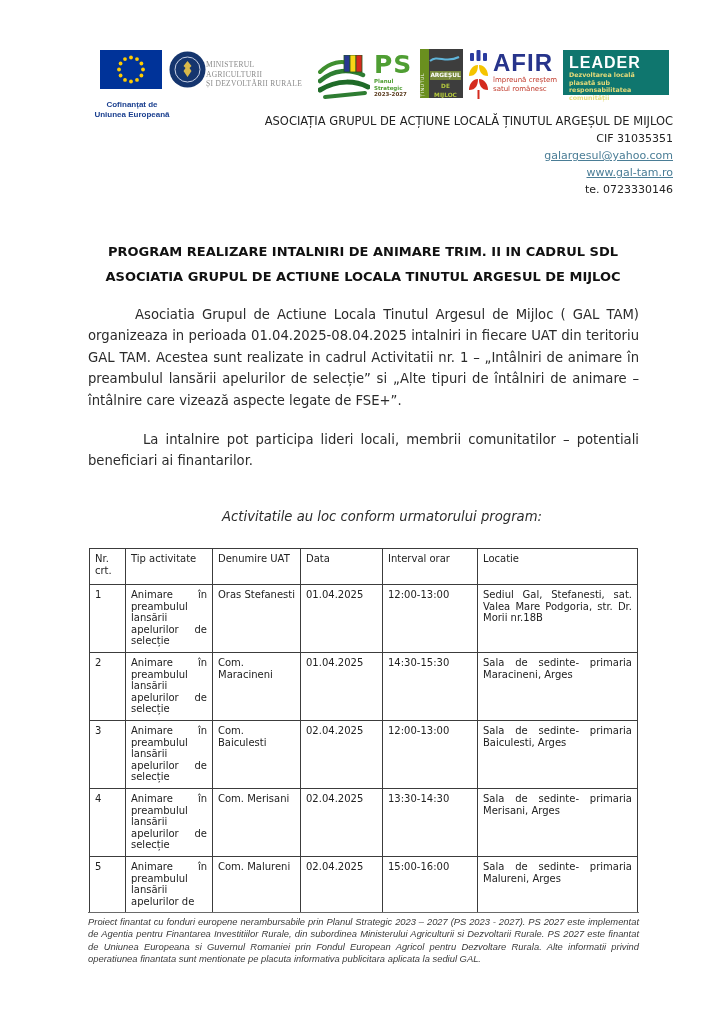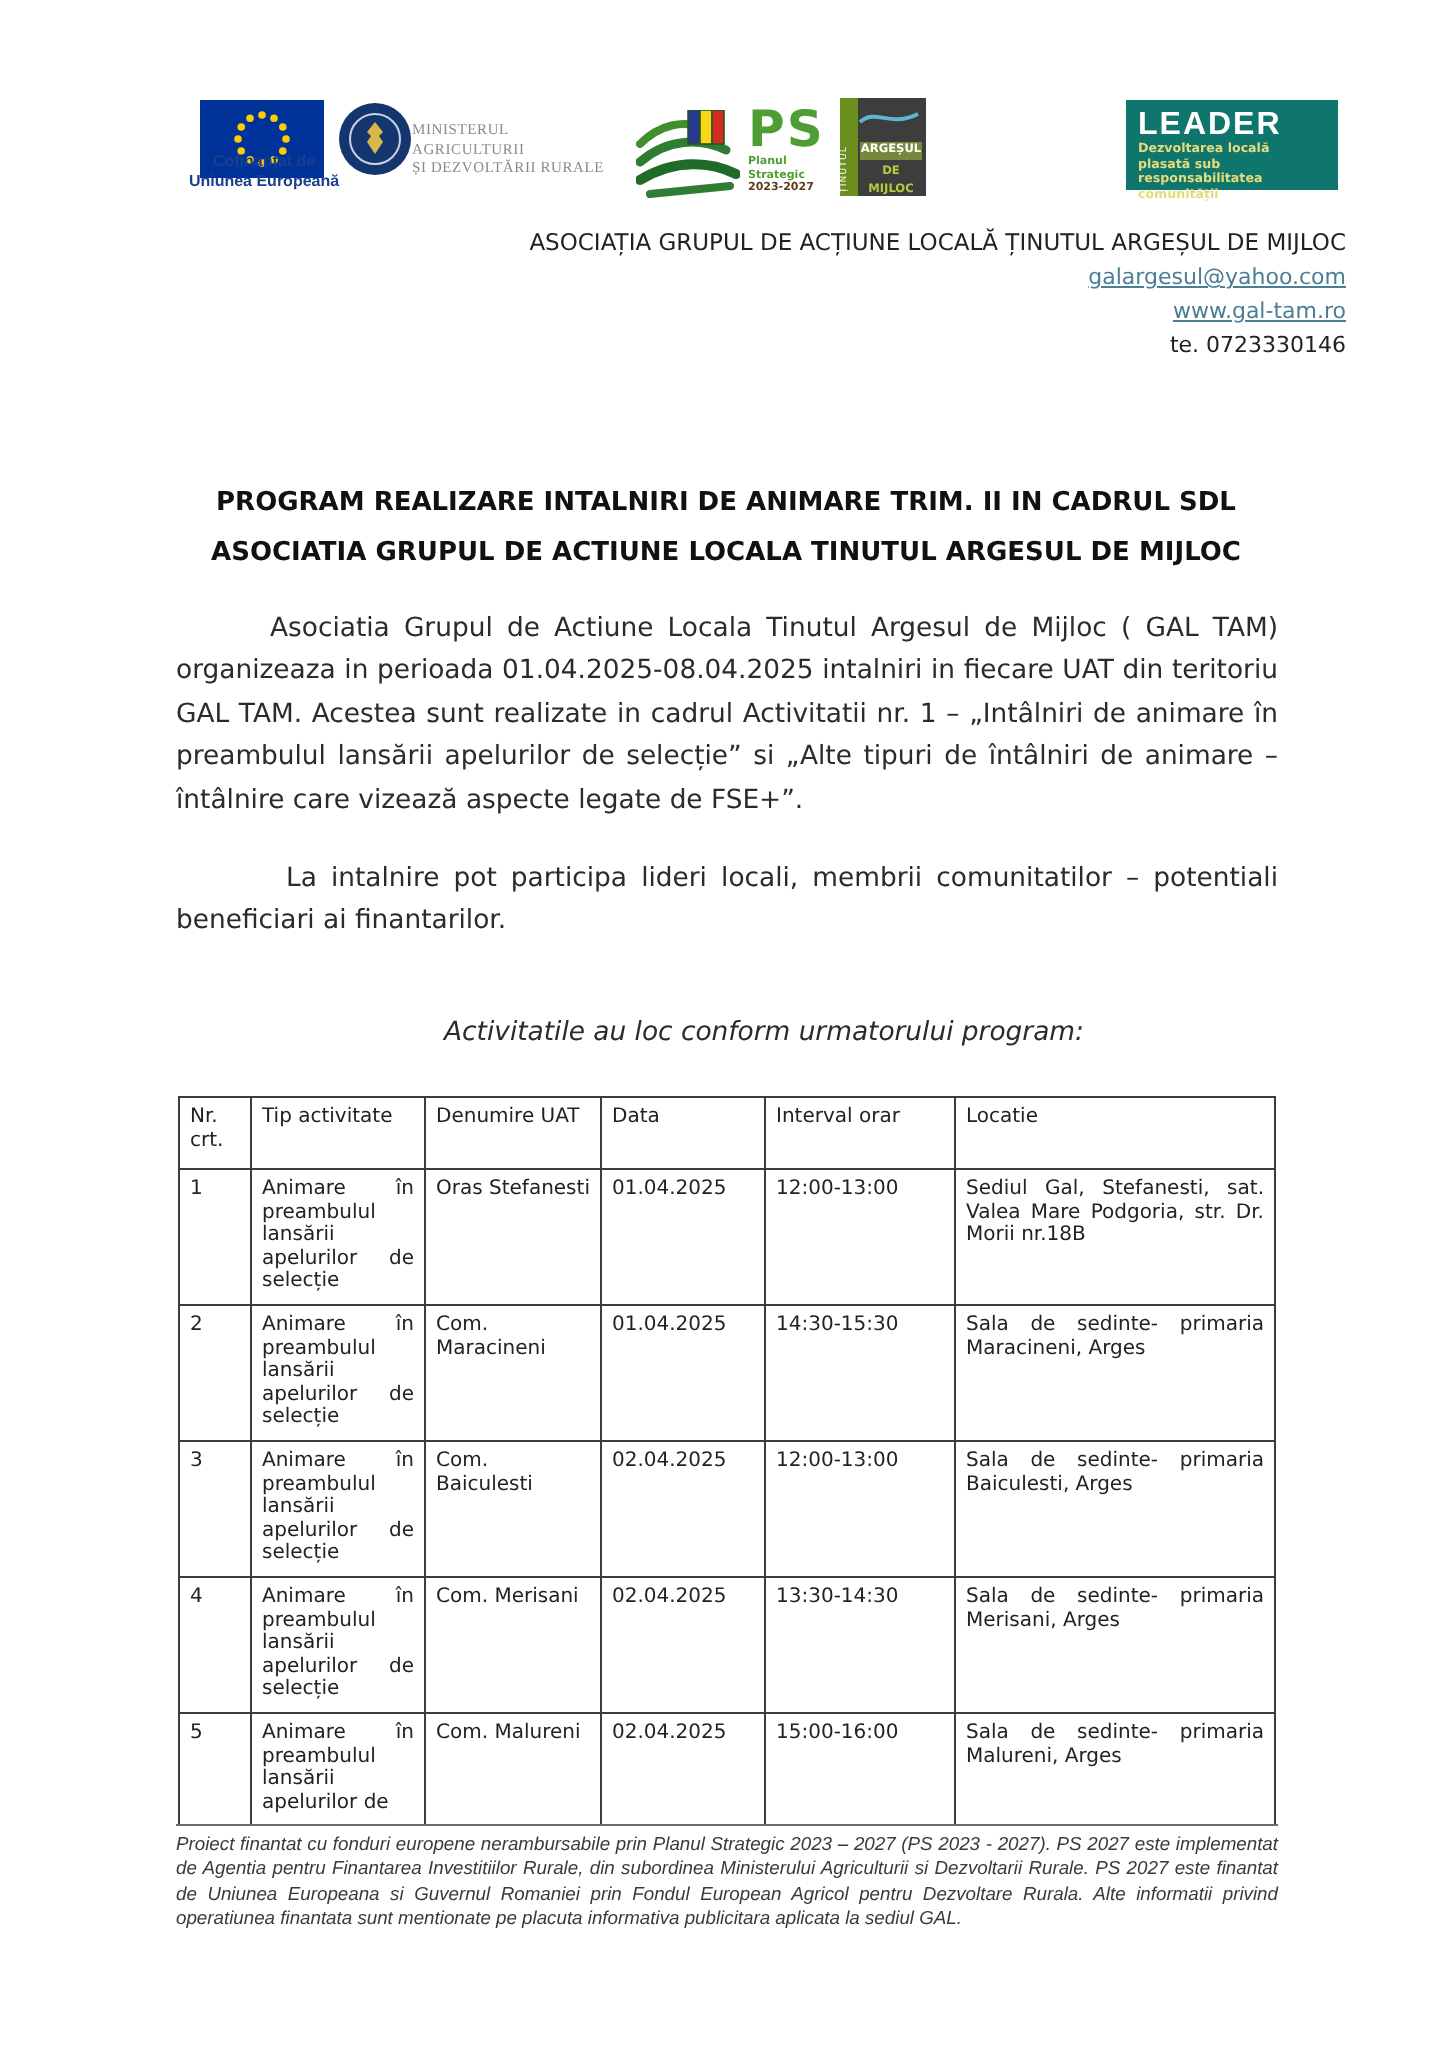--- a/index.html
+++ b/index.html
@@ -5,21 +5,21 @@
   * { margin:0; padding:0; box-sizing:border-box; }
   html,body { background:#e8e8e8; }
   .page {
     position:relative; width:725px; height:1024px; margin:0 auto;
     background:#ffffff; overflow:hidden;
     font-family:"DejaVu Sans", sans-serif; color:#2b2b2b;
   }
   
   .logos { position:absolute; left:0; top:0; width:725px; height:115px; }
   .eu-flag { position:absolute; left:100px; top:50px; }
-  .eu-caption { position:absolute; left:78px; top:76px; width:108px; text-align:center;
+  .eu-caption { position:absolute; left:78px; top:100px; width:108px; text-align:center;
     font-size:8px; font-weight:bold; color:#1a3f8f; line-height:9.5px;
     font-family:"Liberation Sans", sans-serif; }
   .gov-seal { position:absolute; left:169px; top:51px; }
   .ministry { position:absolute; left:206px; top:60px; width:100px;
     font-family:"Liberation Serif", serif; font-size:7.5px; line-height:9.5px;
     color:#8a8a8a; letter-spacing:.3px; }
   .leaf-logo { position:absolute; left:318px; top:55px; }
   .ps-logo { position:absolute; left:374px; top:52px; width:40px; text-align:left; }
   .ps-initials { font-size:25px; font-weight:600; color:#4f9e33; line-height:26px; letter-spacing:1px;
     font-family:"DejaVu Sans", sans-serif; }
@@ -147,30 +147,54 @@
       </div>
       <div class="argesul-main">
         <svg width="32" height="18" viewBox="0 0 32 18" style="position:absolute;left:0;top:2px;">
           <path d="M1 10 C 9 3, 16 13, 30 6" stroke="#5fb4d9" stroke-width="2" fill="none"></path>
         </svg>
         <div class="argesul-band1">ARGEȘUL</div>
         <div class="argesul-band2">DE MIJLOC</div>
       </div>
     </div>
 
+    <div class="afir">
+      <svg width="21" height="50" viewBox="0 0 21 50">
+        <g fill="#2a3b9f">
+          <rect x="8.5" y="0" width="4" height="11" rx="1"></rect>
+          <rect x="2" y="3" width="4" height="8" rx="1"></rect>
+          <rect x="15" y="3" width="4" height="8" rx="1"></rect>
+        </g>
+        <g fill="#f5c400">
+          <path d="M10 15 C4 15 1 21 1 26 C8 26 10 21 10 15 Z"></path>
+          <path d="M11 15 C17 15 20 21 20 26 C13 26 11 21 11 15 Z"></path>
+        </g>
+        <g fill="#d42b1e">
+          <path d="M10 29 C4 29 1 35 1 40 C8 40 10 35 10 29 Z"></path>
+          <path d="M11 29 C17 29 20 35 20 40 C13 40 11 35 11 29 Z"></path>
+          <rect x="9.5" y="40" width="2" height="9"></rect>
+        </g>
+      </svg>
+      <div class="afir-text">
+        <div class="afir-name">AFIR</div>
+        <div class="afir-tagline">împreună creștem</div>
+        <div class="afir-tagline">satul românesc</div>
+      </div>
+    </div>
 
     <div class="leader">
       <div class="leader-name">LEADER</div>
       <div class="leader-sub">Dezvoltarea locală plasată sub</div>
       <div class="leader-sub">responsabilitatea comunității</div>
     </div>
   </div>
 
   <div class="contact">
     <div class="org-name">ASOCIAȚIA GRUPUL DE ACȚIUNE LOCALĂ ȚINUTUL ARGEȘUL DE MIJLOC</div>
+    <div class="cif">CIF 31035351</div>
     <a class="doc-link">galargesul@yahoo.com</a>
     <a class="doc-link">www.gal-tam.ro</a>
     <div class="phone">te. 0723330146</div>
   </div>
 
   <div class="doc-title">
     <div>PROGRAM REALIZARE INTALNIRI DE ANIMARE TRIM. II IN CADRUL SDL</div>
     <div>ASOCIATIA GRUPUL DE ACTIUNE LOCALA TINUTUL ARGESUL DE MIJLOC</div>
   </div>
 

